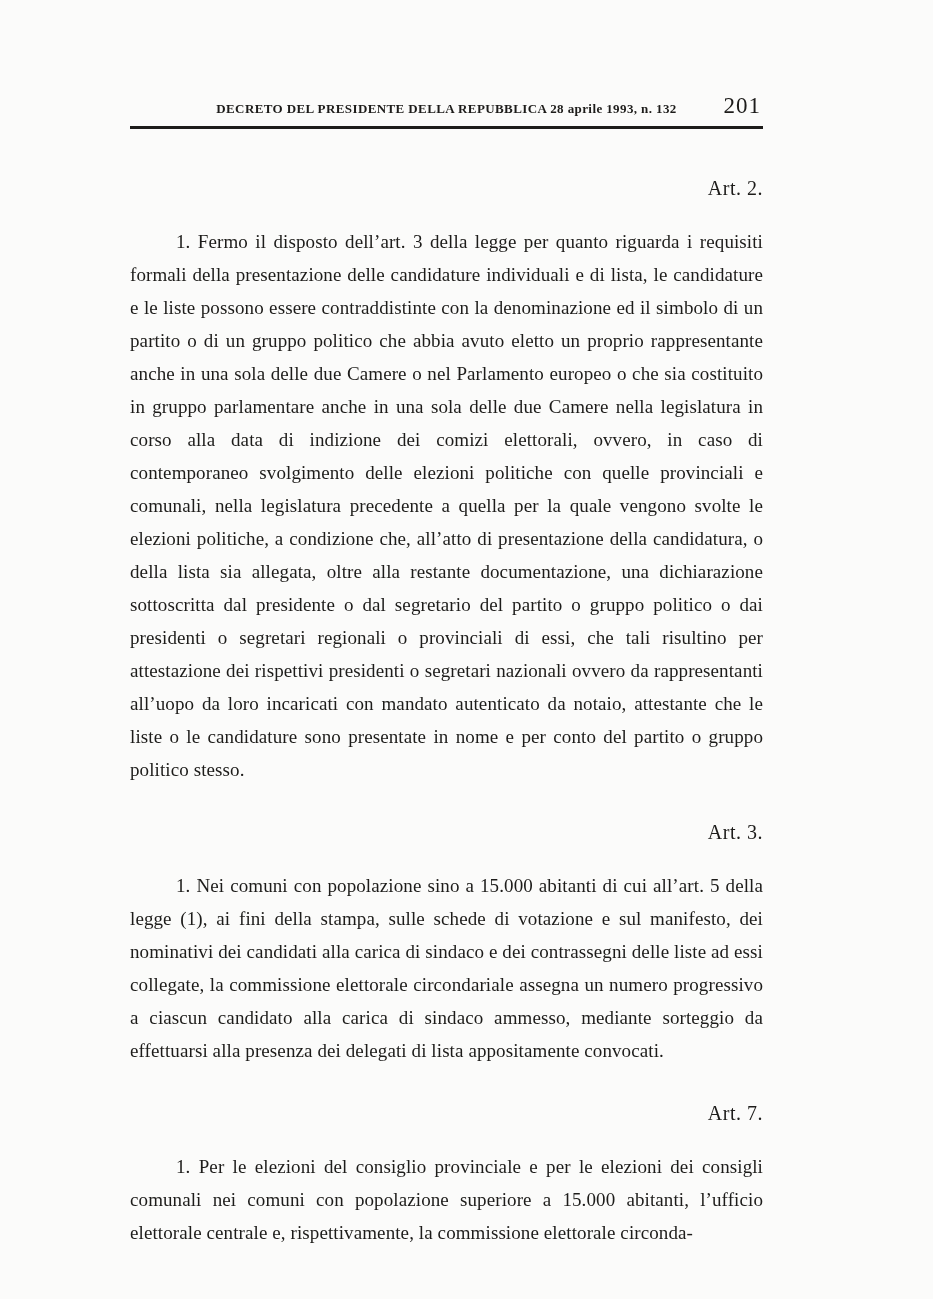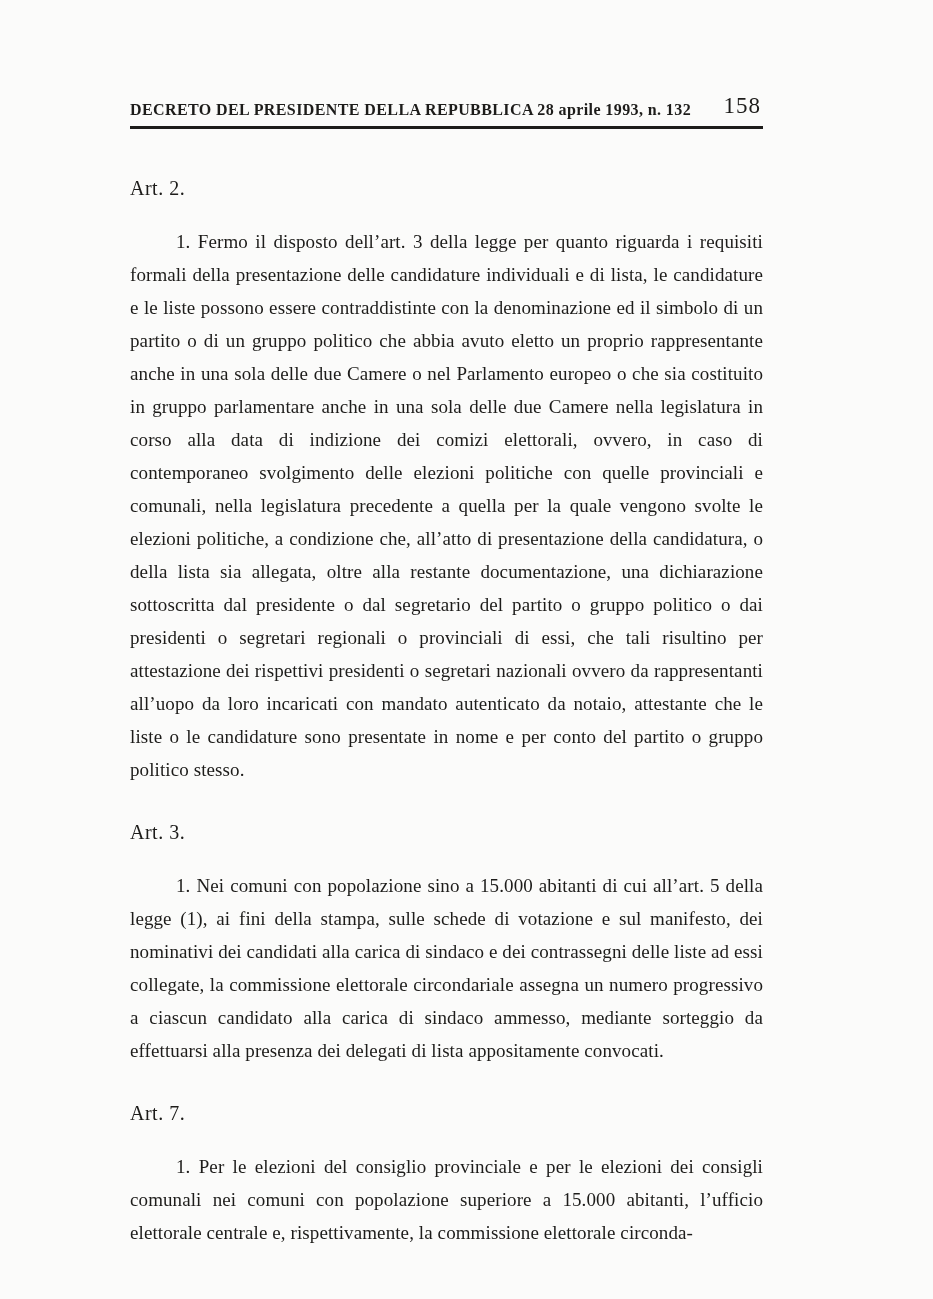--- a/index.html
+++ b/index.html
@@ -23,21 +23,22 @@
 
   
   .running-head{
     position:relative;
     height:130px;
   }
   .running-title{
     position:absolute;
     left:0; right:0;
     top:101px;
-    font-size:16px;
+    text-align:center;
+    font-size:13px;
     font-weight:700;
     letter-spacing:.4px;
     white-space:nowrap;
   }
   .page-number{
     position:absolute;
     right:2px;
     top:93px;
     font-size:23px;
     letter-spacing:1px;
@@ -47,21 +48,21 @@
     left:0; right:0;
     top:126px;
     height:3px;
     background:var(--ink);
   }
 
   
   .art-heading{
     font-size:20px;
     font-weight:400;
-    text-align:left;
+    text-align:right;
     letter-spacing:.5px;
   }
   .art-heading.first{ margin-top:47px; }
   .art-heading.later{ margin-top:35px; }
   .art-body{ margin-top:25px; }
   .para{
     font-size:19px;
     line-height:33px;
     text-align:justify;
     text-indent:46px;
@@ -85,21 +86,21 @@
   }
   .footnote:first-of-type{ margin-top:9px; }
 </style>
 </head>
 <body>
 
 <div class="page">
 
   <header class="running-head">
     <div class="running-title">DECRETO DEL PRESIDENTE DELLA REPUBBLICA 28 aprile 1993, n. 132</div>
-    <div class="page-number">158</div>
+    <div class="page-number">201</div>
     <div class="header-rule"></div>
   </header>
 
   <section>
     <h2 class="art-heading first">Art. 2.</h2>
     <div class="art-body">
       <p class="para">1. Fermo il disposto dell’art. 3 della legge per quanto riguarda i requisiti formali della presentazione delle candidature individuali e di lista, le candidature e le liste possono essere contraddistinte con la denominazione ed il simbolo di un partito o di un gruppo politico che abbia avuto eletto un proprio rappresentante anche in una sola delle due Camere o nel Parlamento europeo o che sia costituito in gruppo parlamentare anche in una sola delle due Camere nella legislatura in corso alla data di indizione dei comizi elettorali, ovvero, in caso di contemporaneo svolgimento delle elezioni politiche con quelle provinciali e comunali, nella legislatura precedente a quella per la quale vengono svolte le elezioni politiche, a condizione che, all’atto di presentazione della candidatura, o della lista sia allegata, oltre alla restante documentazione, una dichiarazione sottoscritta dal presidente o dal segretario del partito o gruppo politico o dai presidenti o segretari regionali o provinciali di essi, che tali risultino per attestazione dei rispettivi presidenti o segretari nazionali ovvero da rappresentanti all’uopo da loro incaricati con mandato autenticato da notaio, attestante che le liste o le candidature sono presentate in nome e per conto del partito o gruppo politico stesso.</p>
     </div>
   </section>
 

